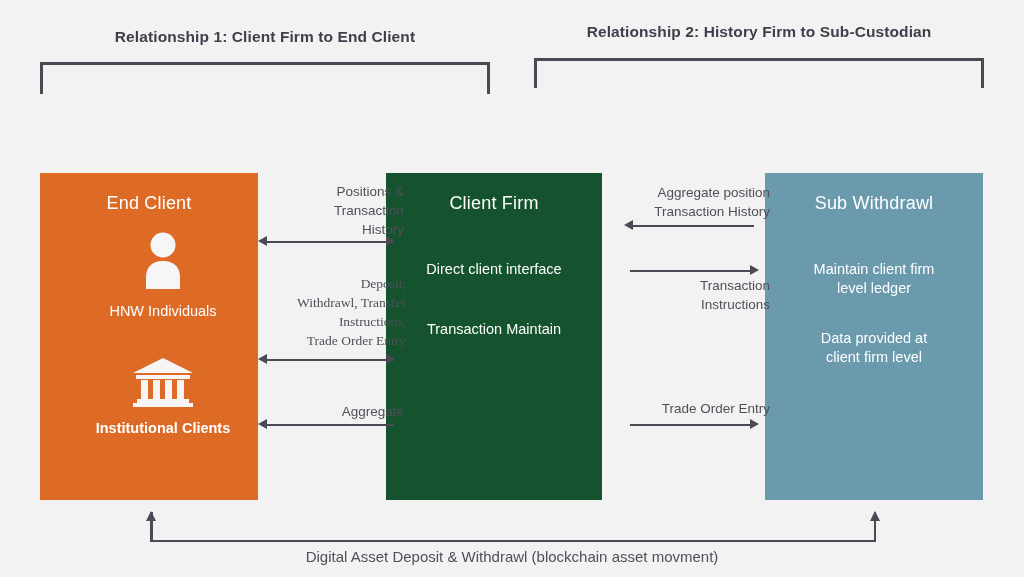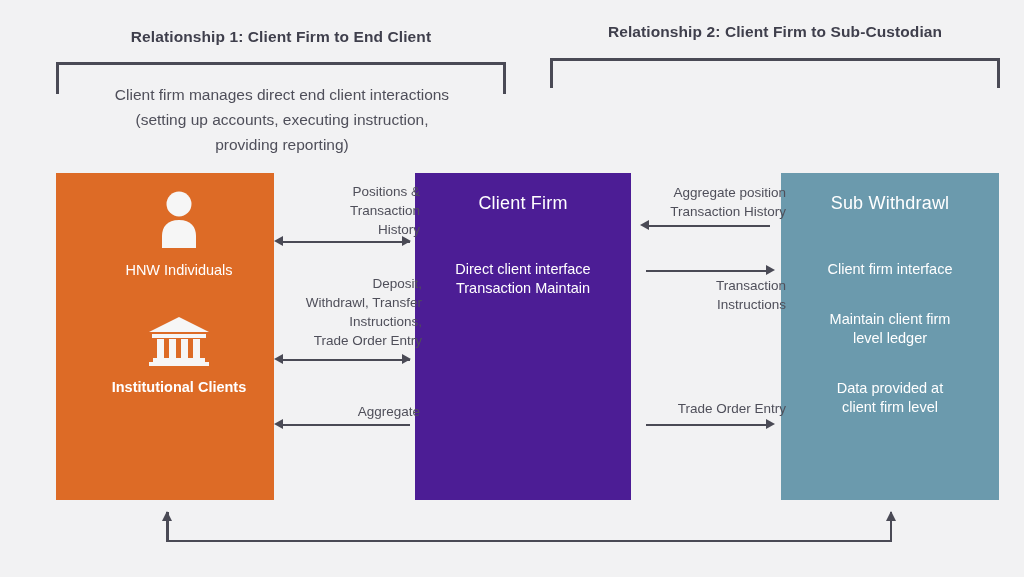--- a/index.html
+++ b/index.html
@@ -4,21 +4,21 @@
 <style>
   html,body{margin:0;padding:0;}
   body{
     width:1024px;height:577px;
     background:#f2f2f3;
     font-family:"Liberation Sans",sans-serif;
     color:#4a4a55;
     overflow:hidden;
     position:relative;
   }
-  .stage{position:absolute;inset:0;margin-left:16px;}
+  .stage{position:absolute;inset:0;}
 
   
   .rel-title{
     position:absolute;
     font-weight:bold;
     font-size:15.5px;
     color:#3f3f4c;
     text-align:center;
     letter-spacing:.1px;
     white-space:nowrap;
@@ -48,38 +48,38 @@
 
   
   .panel{
     position:absolute;
     top:173px;
     height:327px;
     color:#ffffff;
     text-align:center;
   }
   #panel-end-client{left:40px;width:218px;background:#dd6b26;}
-  #panel-client-firm{left:399px;width:216px;background:#4c1d95;}
+  #panel-client-firm{left:386px;width:216px;background:#14532d;}
   #panel-sub-custodian{left:765px;width:218px;background:#6b9aad;}
 
   .panel-title{
     font-size:18px;
     margin-top:20px;
     color:#ffffff;
     font-weight:normal;
     letter-spacing:.2px;
   }
   .panel-item{
     font-size:14.5px;
     line-height:19px;
     color:#ffffff;
     padding:0 10px;
   }
   #panel-client-firm .panel-item{margin-top:0;}
-  .cf-list{margin-top:46px;display:flex;flex-direction:column;}
+  .cf-list{margin-top:46px;display:flex;flex-direction:column;gap:41px;}
   .sc-list{margin-top:46px;display:flex;flex-direction:column;gap:31px;}
 
   
   .icon-block{margin-top:18px;padding-left:28px;}
   .icon-caption{font-size:14.5px;color:#fff;margin-top:9px;}
   .ec-block2{margin-top:38px;font-weight:bold;}
 
   
   .arrow-row{position:absolute;}
   .arrow-label{
@@ -123,32 +123,30 @@
 <body>
 
 <div class="stage">
 
   <div class="rel-title" id="rel1-title">Relationship 1: Client Firm to End Client</div>
   <div class="bracket" id="bracket1">
     <div class="top"></div>
     <div class="stub l"></div>
     <div class="stub r"></div>
   </div>
-  <div class="rel-desc" id="rel1-desc" style="white-space: pre-line;">Client firm manages direct end client interactions
-(setting up accounts, executing instruction,
-providing reporting)</div>
-
-  <div class="rel-title" id="rel2-title">Relationship 2: Client Firm to Sub-Custodian</div>
+
+  <div class="rel-title" id="rel2-title">Relationship 2: History Firm to Sub-Custodian</div>
   <div class="bracket" id="bracket2">
     <div class="top"></div>
     <div class="stub l"></div>
     <div class="stub r"></div>
   </div>
 
   <div class="panel" id="panel-end-client">
+    <div class="panel-title">End Client</div>
 
     <div class="icon-block">
       <span>
         <svg width="44" height="58" viewBox="0 0 44 58" aria-hidden="true">
           <circle cx="22" cy="13" r="12.5" fill="#f6f6f6"></circle>
           <path d="M22 29 C10 29 5 36 5 45 L5 57 L39 57 L39 45 C39 36 34 29 22 29 Z" fill="#f6f6f6"></path>
         </svg>
       </span>
       <div class="icon-caption">HNW Individuals</div>
     </div>
@@ -174,39 +172,38 @@
     <div class="panel-title">Client Firm</div>
     <div class="cf-list">
       <div class="panel-item">Direct client interface</div>
       <div class="panel-item">Transaction Maintain</div>
     </div>
   </div>
 
   <div class="panel" id="panel-sub-custodian">
     <div class="panel-title">Sub Withdrawl</div>
     <div class="sc-list">
-      <div class="panel-item">Client firm interface</div>
       <div class="panel-item" style="white-space: pre-line;">Maintain client firm
 level ledger</div>
       <div class="panel-item" style="white-space: pre-line;">Data provided at
 client firm level</div>
     </div>
   </div>
 
   <div class="arrow-row">
     <div class="arrow-label" style="left: 258px; top: 182px; width: 146px; white-space: pre-line;">Positions &amp;
 Transaction
 History</div>
     <div class="aline" style="left:266px;top:241px;width:128px;"></div>
     <div class="ahead left" style="left:258px;top:236px;"></div>
     <div class="ahead right" style="left:386px;top:236px;"></div>
   </div>
 
   <div class="arrow-row">
-    <div class="arrow-label" style="left: 256px; top: 274px; width: 150px; white-space: pre-line;">Deposit,
+    <div class="arrow-label" style="left: 256px; top: 274px; width: 150px; white-space: pre-line; font-family: Liberation Serif, serif;">Deposit,
 Withdrawl, Transfer
 Instructions,
 Trade Order Entry</div>
     <div class="aline" style="left:266px;top:359px;width:128px;"></div>
     <div class="ahead left" style="left:258px;top:354px;"></div>
     <div class="ahead right" style="left:386px;top:354px;"></div>
   </div>
 
   <div class="arrow-row">
     <div class="arrow-label" style="left:258px;top:402px;width:146px;">Aggregate</div>
@@ -234,14 +231,15 @@
     <div class="ahead right" style="left:750px;top:419px;"></div>
   </div>
 
   <div id="bottom-bracket">
     <div class="base"></div>
     <div class="riser l"></div>
     <div class="riser r"></div>
     <div class="tip l"></div>
     <div class="tip r"></div>
   </div>
+  <div id="bottom-label">Digital Asset Deposit &amp; Withdrawl (blockchain asset movment)</div>
 
 </div>
 
 </body></html>

